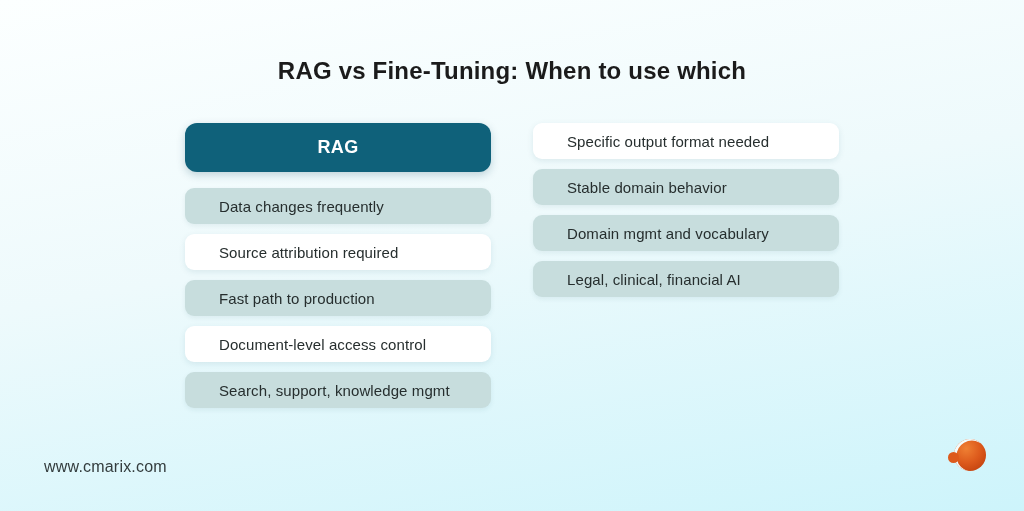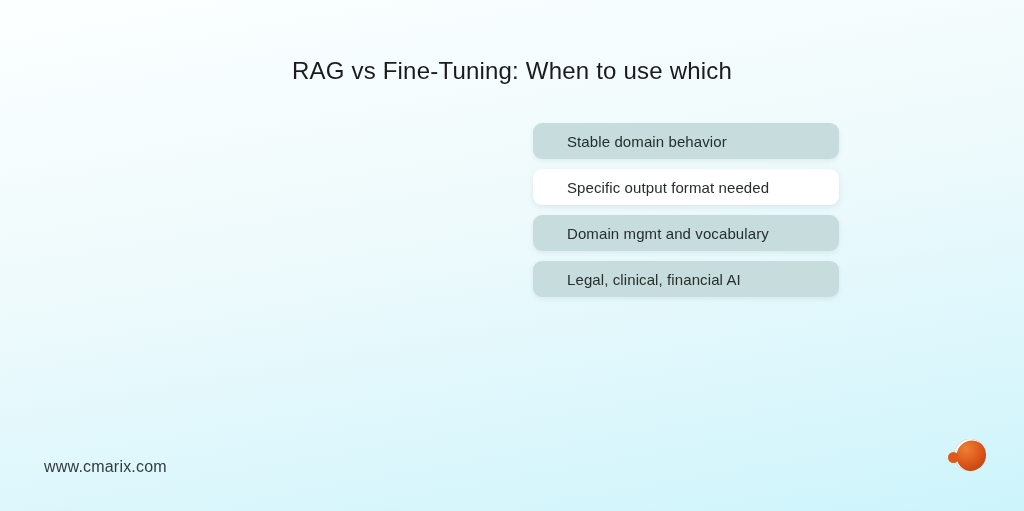--- a/index.html
+++ b/index.html
@@ -18,21 +18,21 @@
   }
 
   .title {
     position: absolute;
     top: 56px;
     left: 0;
     width: 100%;
     text-align: center;
     font-size: 24px;
     line-height: 30px;
-    font-weight: 400;
+    font-weight: 700;
     letter-spacing: 0.2px;
     color: var(--title-text, #1b1b1b);
   }
 
   .column {
     position: absolute;
     top: 123px;
     width: 306px;
   }
   .column.left  { left: 185px; }
@@ -87,24 +87,32 @@
     height: 48px;
   }
 </style>
 </head>
 <body>
 
 <div class="canvas" style="--bg-top: #fcffff; --bg-bottom: #cdf4fb; --header-bg: #0f617a; --header-text: #ffffff; --row-teal: #c7dddd; --row-white: #ffffff; --title-text: #1b1b1b; --row-text: #262e2e;">
 
   <h1 class="title">RAG vs Fine-Tuning: When to use which</h1>
 
+  <div class="column left">
+    <div class="header-pill">RAG</div>
+    <div class="row teal">Data changes frequently</div>
+    <div class="row white">Source attribution required</div>
+    <div class="row teal">Fast path to production</div>
+    <div class="row white">Document-level access control</div>
+    <div class="row teal">Search, support, knowledge mgmt</div>
+  </div>
 
   <div class="column right">
+    <div class="row white">Specific output format needed</div>
     <div class="row teal">Stable domain behavior</div>
-    <div class="row white">Specific output format needed</div>
     <div class="row teal">Domain mgmt and vocabulary</div>
     <div class="row teal">Legal, clinical, financial AI</div>
   </div>
 
   <div class="footer">www.cmarix.com</div>
 
   <svg class="logo" viewBox="0 0 48 48" aria-hidden="true">
     <defs>
       <radialGradient id="ballGrad" cx="38%" cy="30%" r="80%">
         <stop offset="0%" stop-color="#ef8033"></stop>

